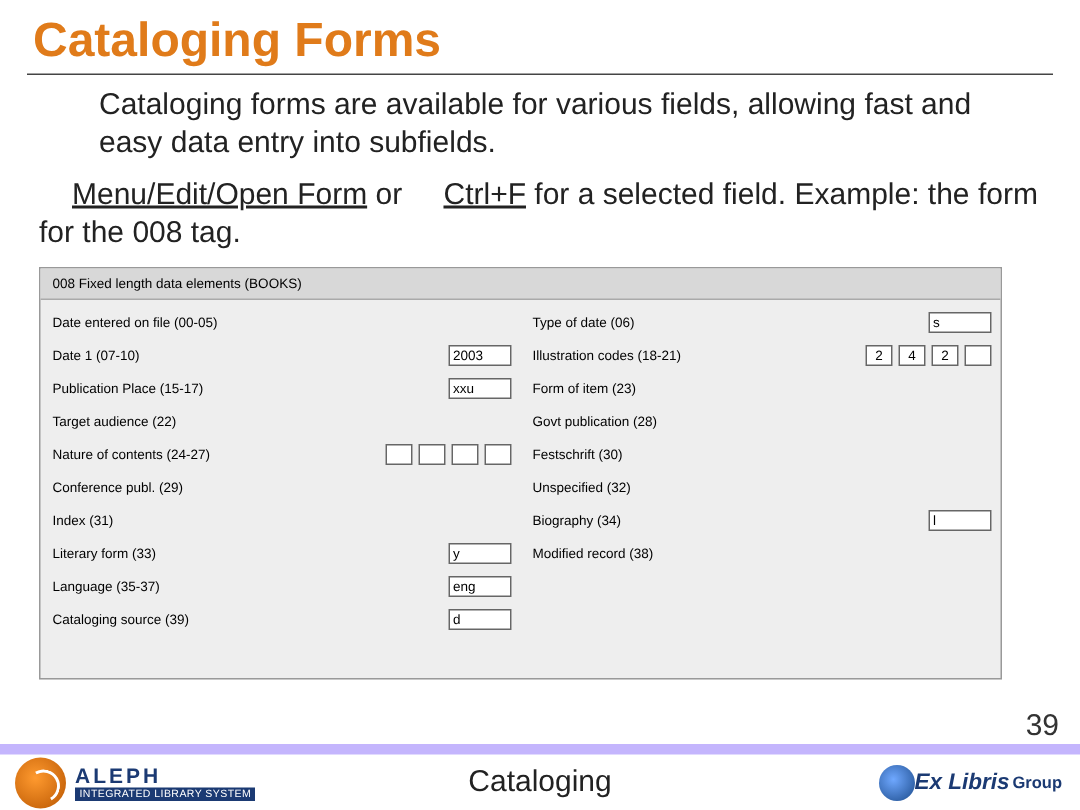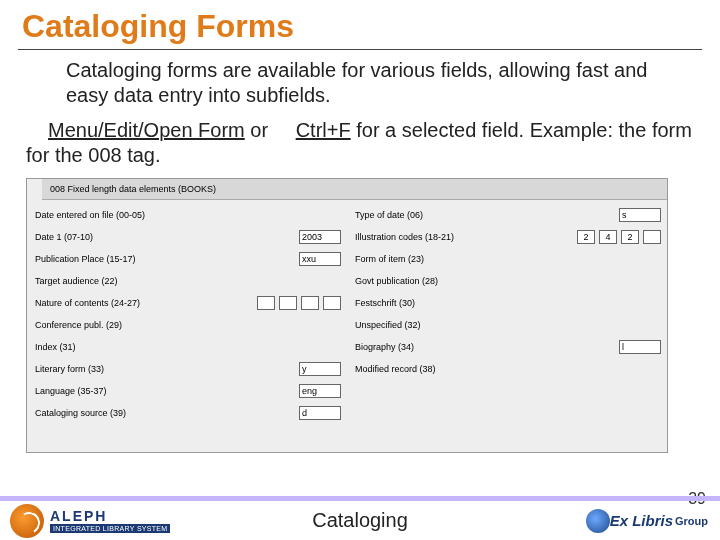--- a/index.html
+++ b/index.html
@@ -3,39 +3,39 @@
 <meta charset="utf-8">
 <style>
   * { box-sizing: border-box; margin: 0; padding: 0; }
   body { width: 720px; height: 540px; font-family: Verdana, Arial, sans-serif; background: #fff; position: relative; overflow: hidden; }
   .title { color: #e07b1a; font-size: 32px; font-weight: bold; padding: 8px 0 4px 22px; }
   .rule { border-bottom: 1px solid #444; margin: 0 18px 8px 18px; }
   .intro { font-size: 20px; color: #222; padding: 0 26px 10px 26px; line-height: 1.25; margin-left: 40px; }
   .nav { font-size: 20px; color: #222; padding: 0 26px 10px 26px; line-height: 1.25; }
   .nav .u { text-decoration: underline; margin-left: 22px; }
   .form-panel { margin: 0 26px; border: 1px solid #999; background: #eee; width: 642px; height: 275px; }
-  .form-header { background: #d8d8d8; border-bottom: 1px solid #aaa; font-size: 9px; padding: 5px 8px; color: #000; margin-left: 15px; }
+  .form-header { background: #d8d8d8; border-bottom: 1px solid #aaa; font-size: 9px; padding: 5px 8px; color: #000; }
   .form-body { display: flex; font-size: 9px; color: #000; }
   .col { flex: 1; padding: 6px 6px 6px 8px; }
   .row { display: flex; align-items: center; margin-bottom: 5px; height: 17px; }
   .lbl { flex: 1; }
   .inp { width: 42px; height: 14px; background: #fff; border: 1px solid #666; margin-left: 4px; font-size: 9px; padding: 0 2px; line-height: 12px; }
   .inp.small { width: 18px; text-align: center; }
-  .footer { position: absolute; left: 0; right: 0; bottom: 0; height: 44px; border-top: 5px solid #c4b5fd; display: flex; align-items: center; }
+  .footer { position: absolute; left: 0; right: 0; bottom: 0; height: 44px; border-top: 7px solid #c4b5fd; display: flex; align-items: center; }
   .aleph { display: flex; align-items: center; gap: 6px; margin-left: 10px; }
   .aleph-ico { width: 34px; height: 34px; border-radius: 50%; background: radial-gradient(circle at 40% 40%, #ff9a2f, #b85500); position: relative; }
   .aleph-ico::after { content: ""; position: absolute; left: 8px; top: 8px; width: 18px; height: 18px; border: 2px solid #fff; border-left-color: transparent; border-bottom-color: transparent; transform: rotate(15deg); border-radius: 50%; }
   .aleph-text .t1 { font-size: 14px; font-weight: bold; letter-spacing: 2px; color: #1b3a73; }
   .aleph-text .t2 { font-size: 7px; background: #1b3a73; color: #fff; padding: 1px 3px; letter-spacing: 0.3px; }
   .footer-center { position: absolute; left: 50%; transform: translateX(-50%); font-size: 20px; color: #222; }
   .exlibris { position: absolute; right: 12px; display: flex; align-items: center; gap: 0; }
   .ex-ico { width: 24px; height: 24px; border-radius: 50%; background: radial-gradient(circle at 40% 40%, #6fa8ff, #1b4a8a); }
   .ex-text { font-size: 15px; font-style: italic; font-weight: bold; color: #1b3a73; }
   .ex-sub { font-size: 11px; color: #1b3a73; margin-left: 2px; font-weight: bold; }
-  .pagenum { position: absolute; right: 14px; bottom: 32px; font-size: 16px; color: #333; }
+  .pagenum { position: absolute; right: 14px; bottom: 44px; font-size: 20px; color: #333; }
 </style>
 </head>
 <body>
 
 <div class="title">Cataloging Forms</div>
 <div class="rule"></div>
 
 <div class="intro">Cataloging forms are available for various fields, allowing fast and easy data entry into subfields.</div>
 
 <div class="nav">

